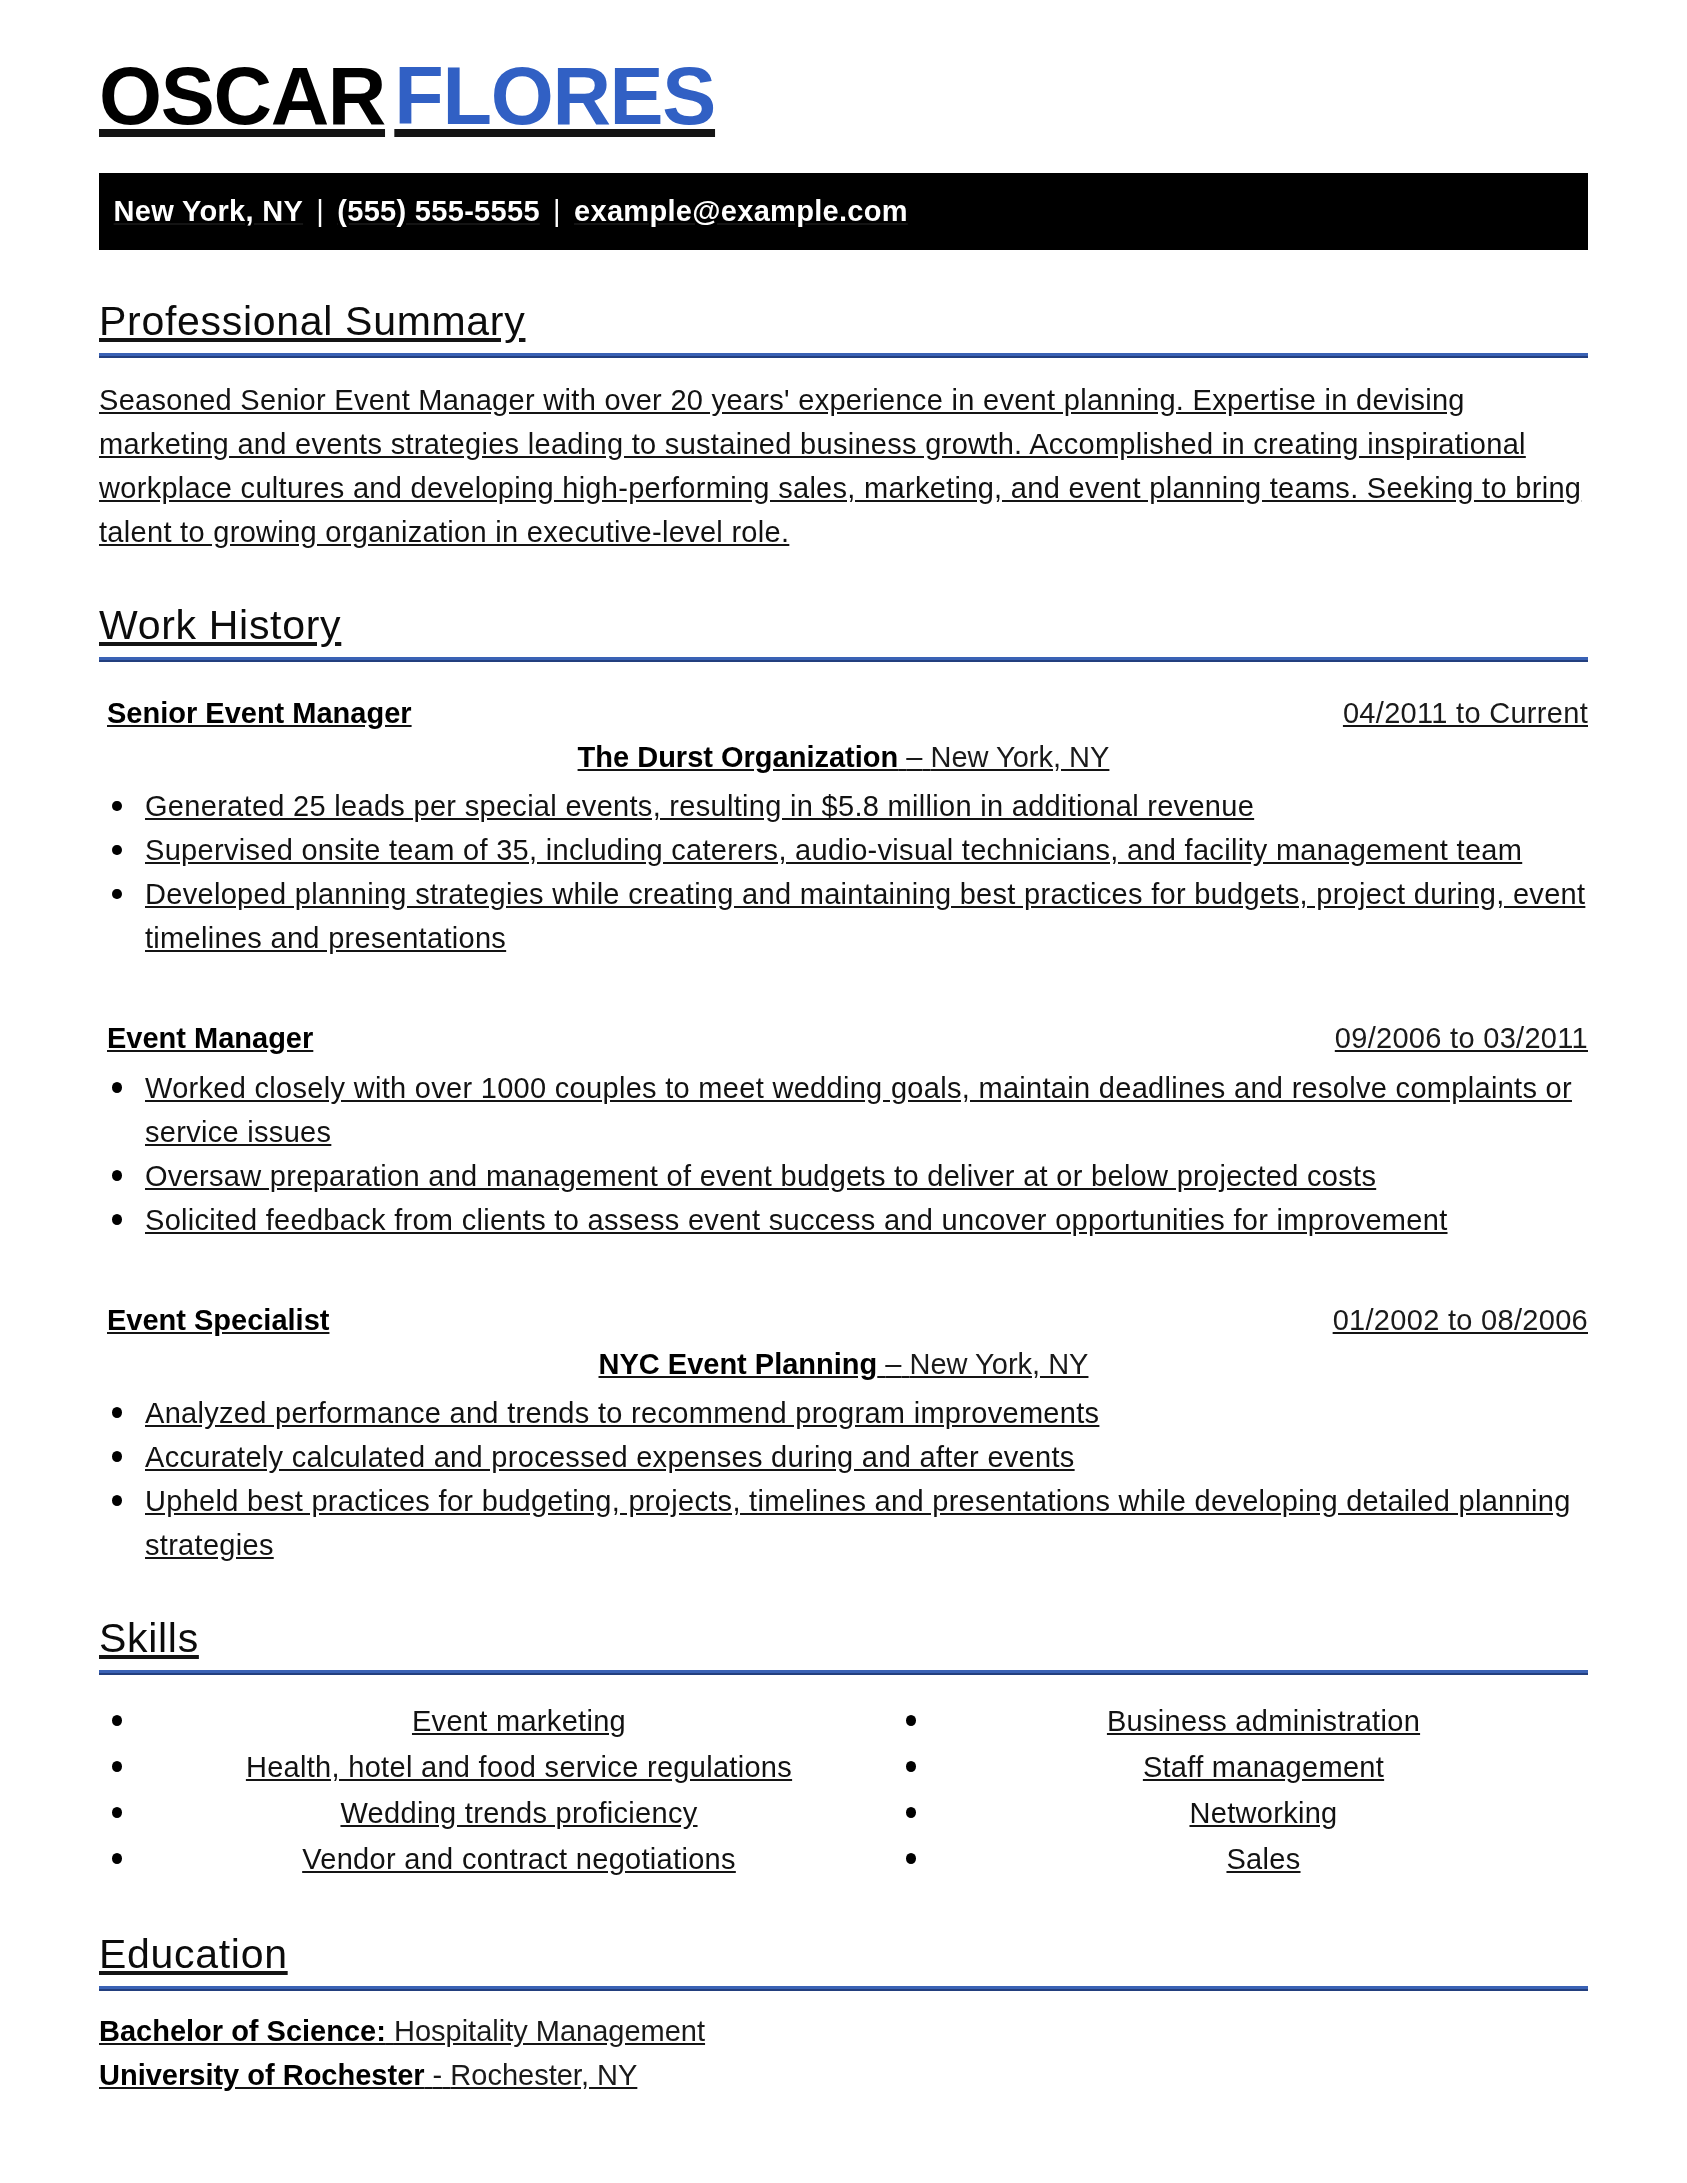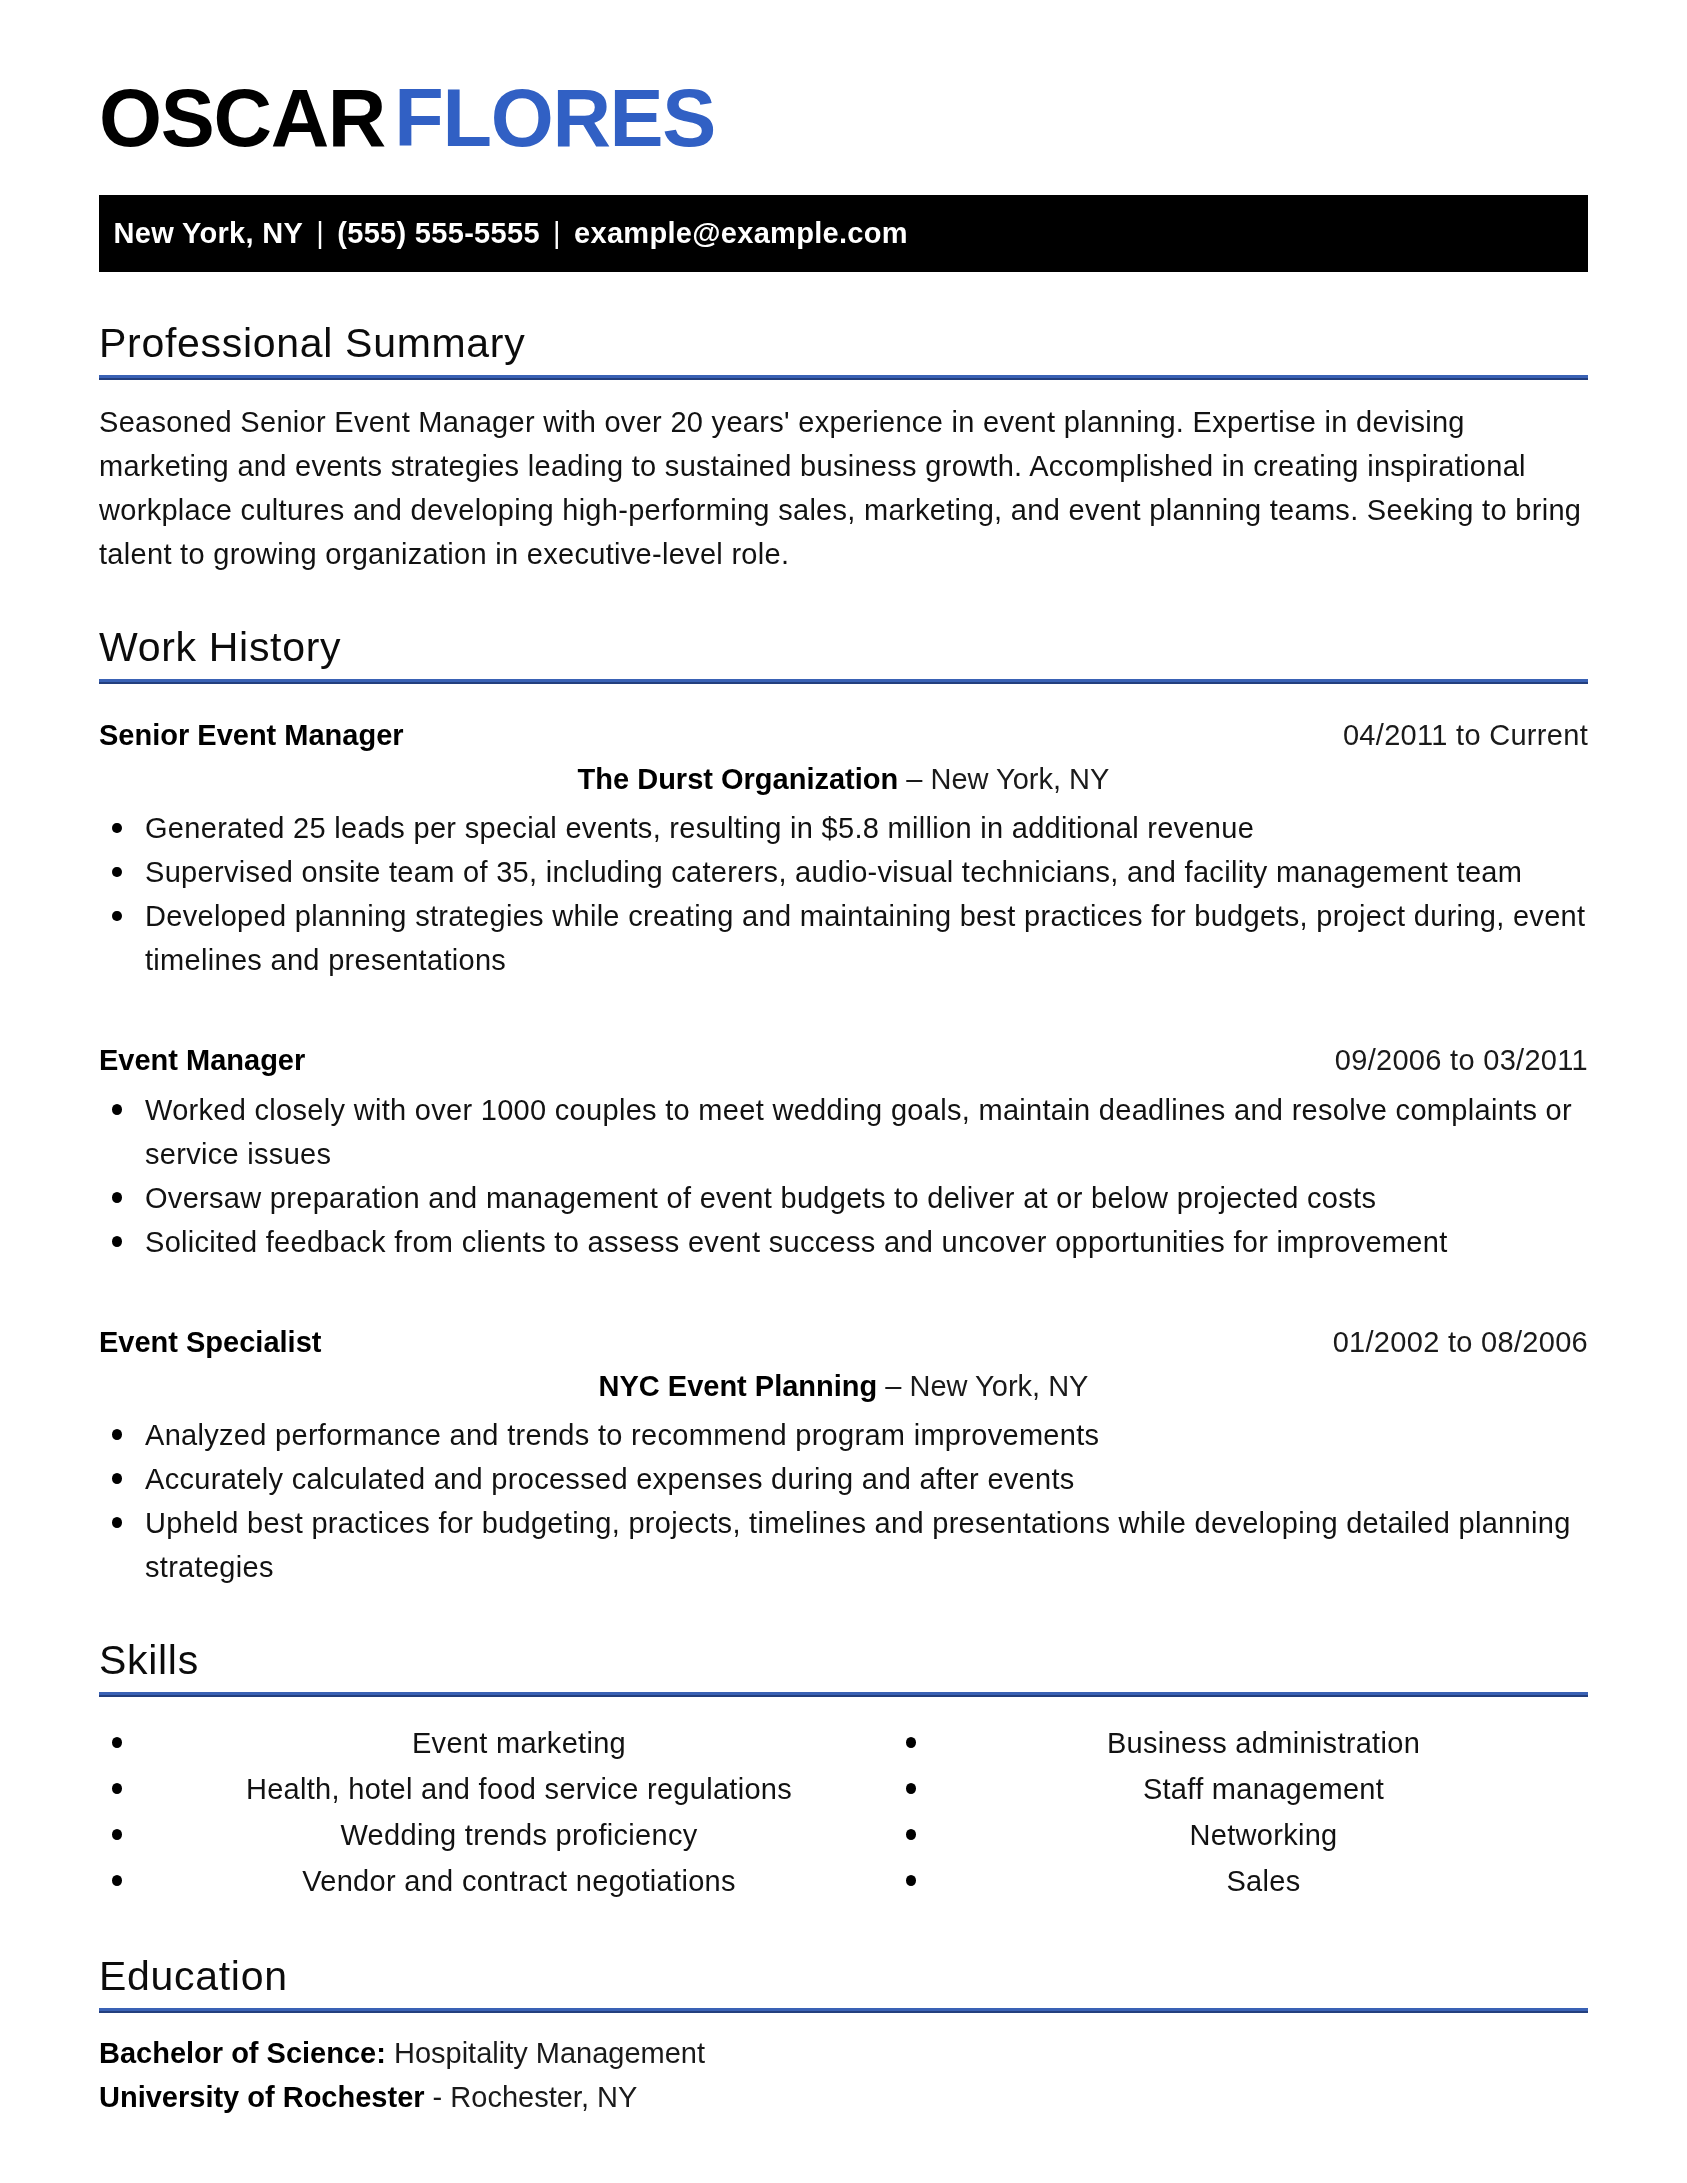--- a/index.html
+++ b/index.html
@@ -6,21 +6,21 @@
   html, body { margin: 0; padding: 0; background: #ffffff; }
   .page {
     position: relative;
     width: 1687px;
     height: 2183px;
     background: #ffffff;
     font-family: "Liberation Sans", "DejaVu Sans", sans-serif;
     color: #141414;
     overflow: hidden;
   }
-  .inner { padding: 78px 99px 0 99px; }
+  .inner { padding: 56px 99px 0 99px; text-decoration: underline; }
 
   
   .name {
     font-size: 81px;
     font-weight: 700;
     line-height: 1;
     letter-spacing: -1.3px;
     color: #000000;
     white-space: nowrap;
   }
@@ -68,20 +68,21 @@
 
   
   .jobs .job:first-child { margin-top: 29px; }
   .job { margin-top: 56px; }
   .job-header {
     display: flex;
     justify-content: space-between;
     align-items: center;
     font-size: 29px;
     line-height: 44px;
+    margin-left: 8px;
   }
   .job-title { font-weight: 700; color: #000000; }
   .job-dates { font-weight: 400; color: #1a1a1a; letter-spacing: 0.3px; }
   .employer-line { font-size: 29px; line-height: 44px; color: #1a1a1a; text-align: center; }
   .employer { font-weight: 700; color: #000000; }
 
   ul.bullets {
     margin: 5.3px 0 0 0;
     padding: 0 0 0 46px;
     list-style: none;

